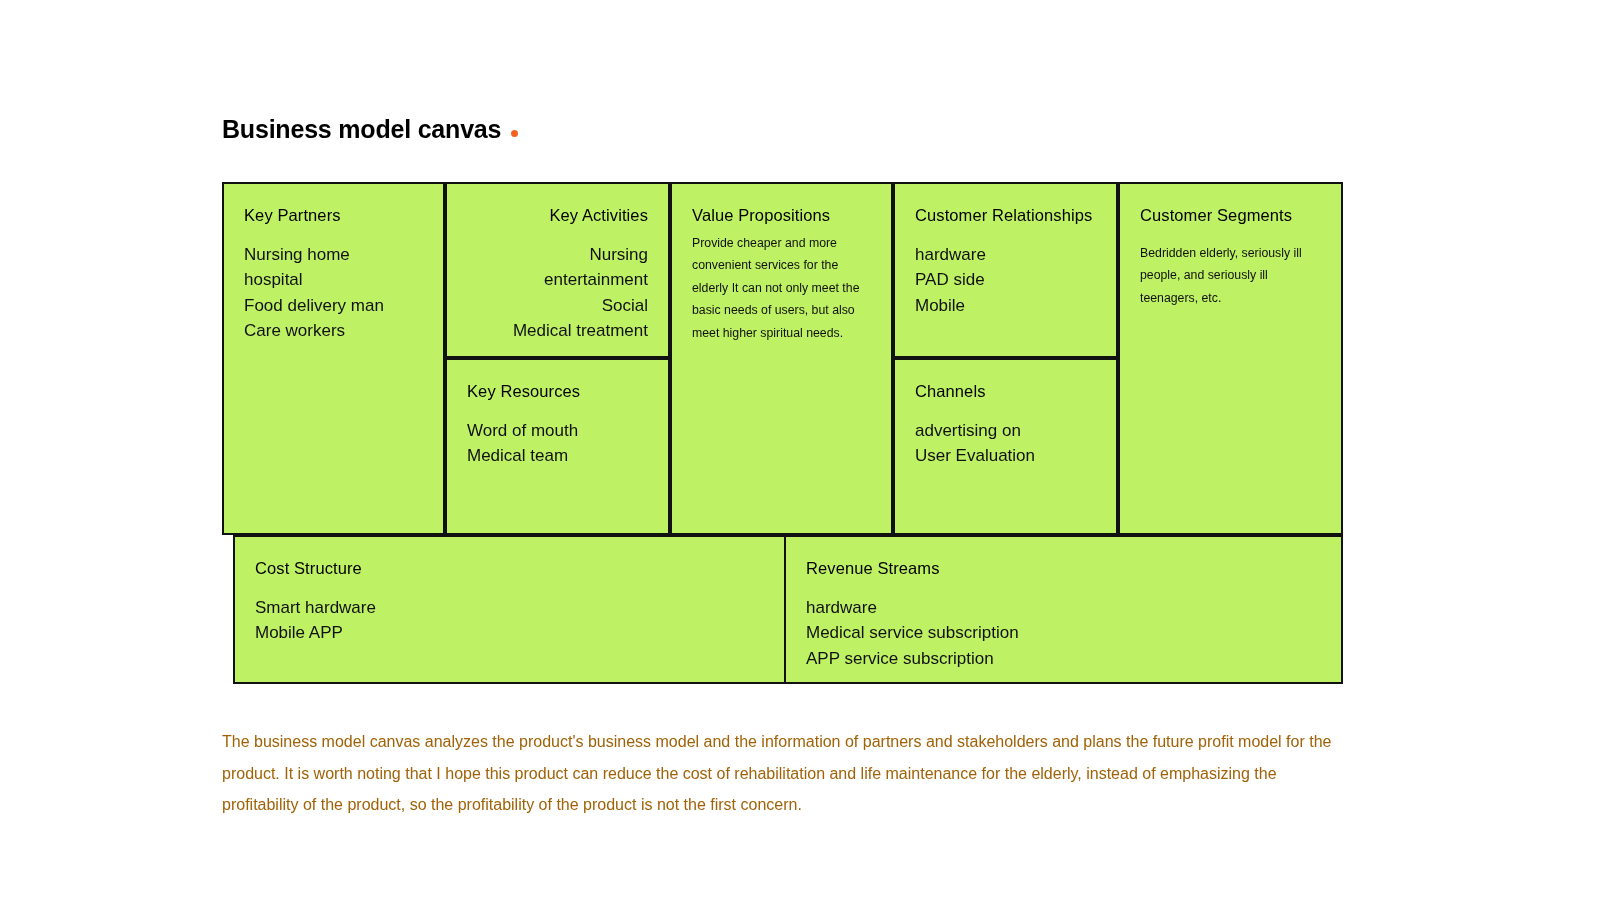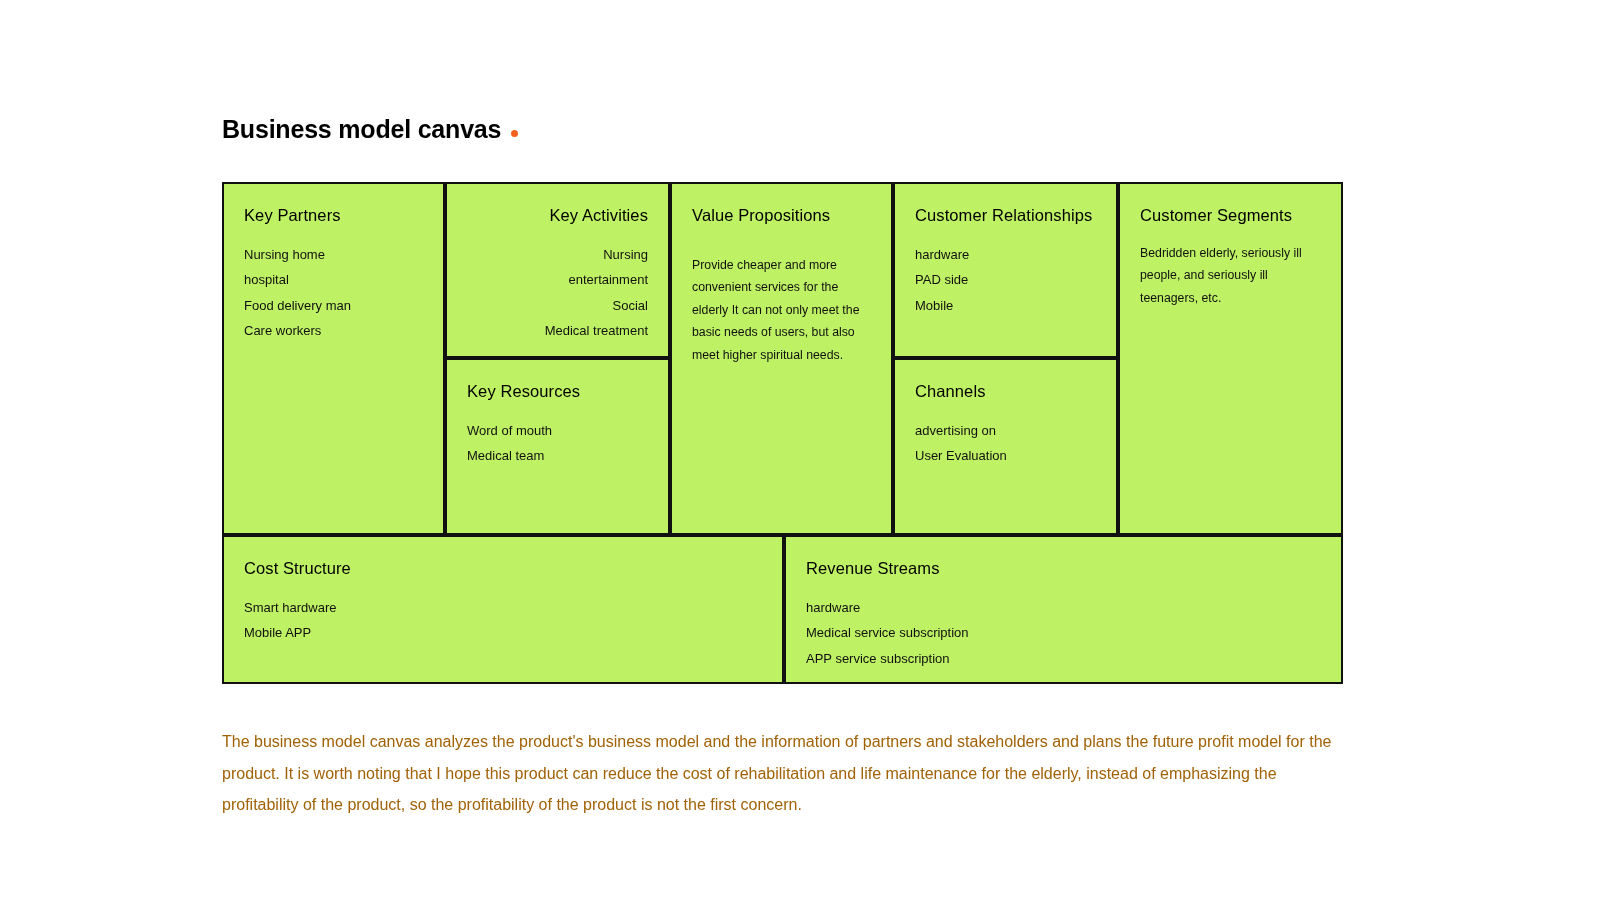--- a/index.html
+++ b/index.html
@@ -76,51 +76,51 @@
   
   .c-key-partners     { left: 0px;   top: 0px;   width: 223px; height: 353px; }
   .c-key-activities   { left: 223px; top: 0px;   width: 225px; height: 176px; text-align: right; }
   .c-key-resources    { left: 223px; top: 176px; width: 225px; height: 177px; }
   .c-value-prop       { left: 448px; top: 0px;   width: 223px; height: 353px; }
   .c-cust-rel         { left: 671px; top: 0px;   width: 225px; height: 176px; }
   .c-channels         { left: 671px; top: 176px; width: 225px; height: 177px; }
   .c-cust-seg         { left: 896px; top: 0px;   width: 225px; height: 353px; }
 
   
-  .c-cost-structure   { left: 0px;   top: 0px;   width: 562px; height: 149px; }
+  .c-cost-structure   { left: 11px;   top: 0px;   width: 562px; height: 149px; }
   .c-revenue-streams  { left: 562px; top: 0px;   width: 559px; height: 149px; }
 
   .cell-title {
     font-size: 16.5px;
     font-weight: 400;
     color: #000000;
     margin: 0 0 16px 0;
     line-height: 1.2;
     letter-spacing: 0.1px;
   }
   .cell-list {
     list-style: none;
     margin: 0;
     padding: 0;
   }
   .cell-list li {
-    font-size: 13px;
+    font-size: 17px;
     line-height: 25.5px;
     color: #111111;
     white-space: nowrap;
   }
   .cell-para {
     font-size: 12.3px;
     line-height: 22.5px;
     color: #111111;
     margin: 0;
     max-width: 190px;
   }
   .cell-para.seg { margin-top: 4px; }
-  .cell-title.vp { margin-bottom: 28px; }
+  .cell-title.vp { margin-bottom: 6px; }
 
   
   .footnote {
     position: absolute;
     left: 222px;
     top: 710px;
     width: 1115px;
     font-size: 16px;
     line-height: 31.5px;
     color: #a16207;

